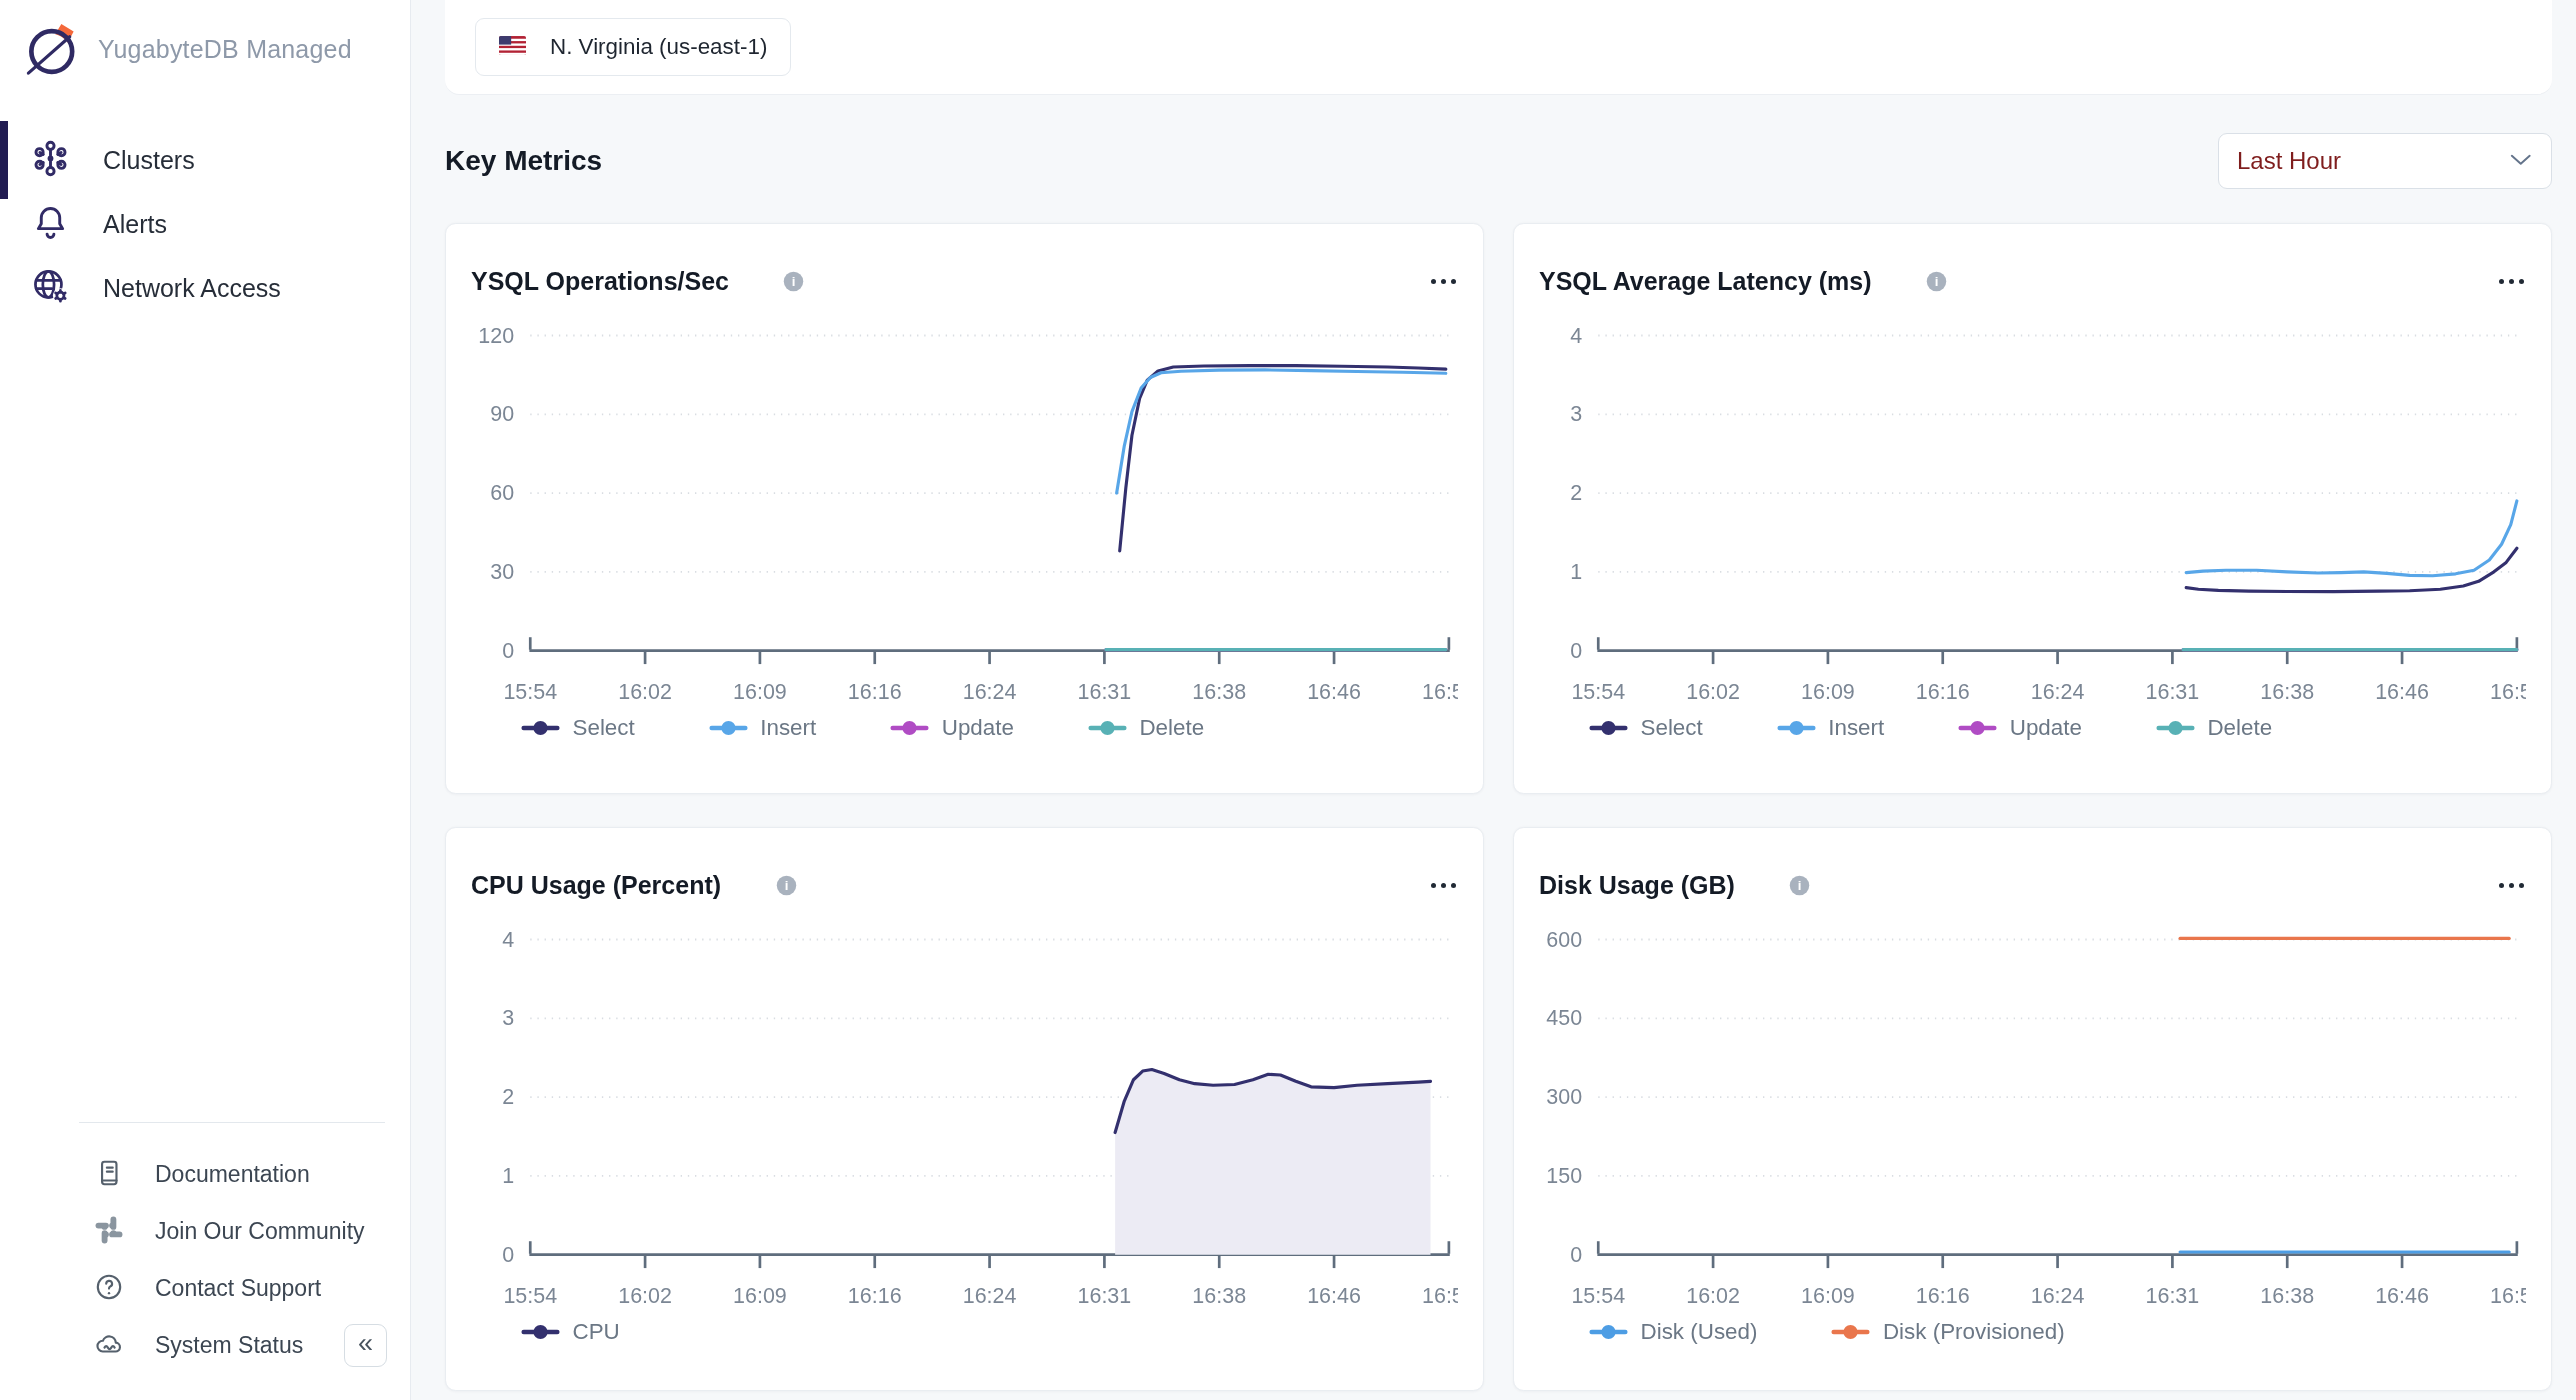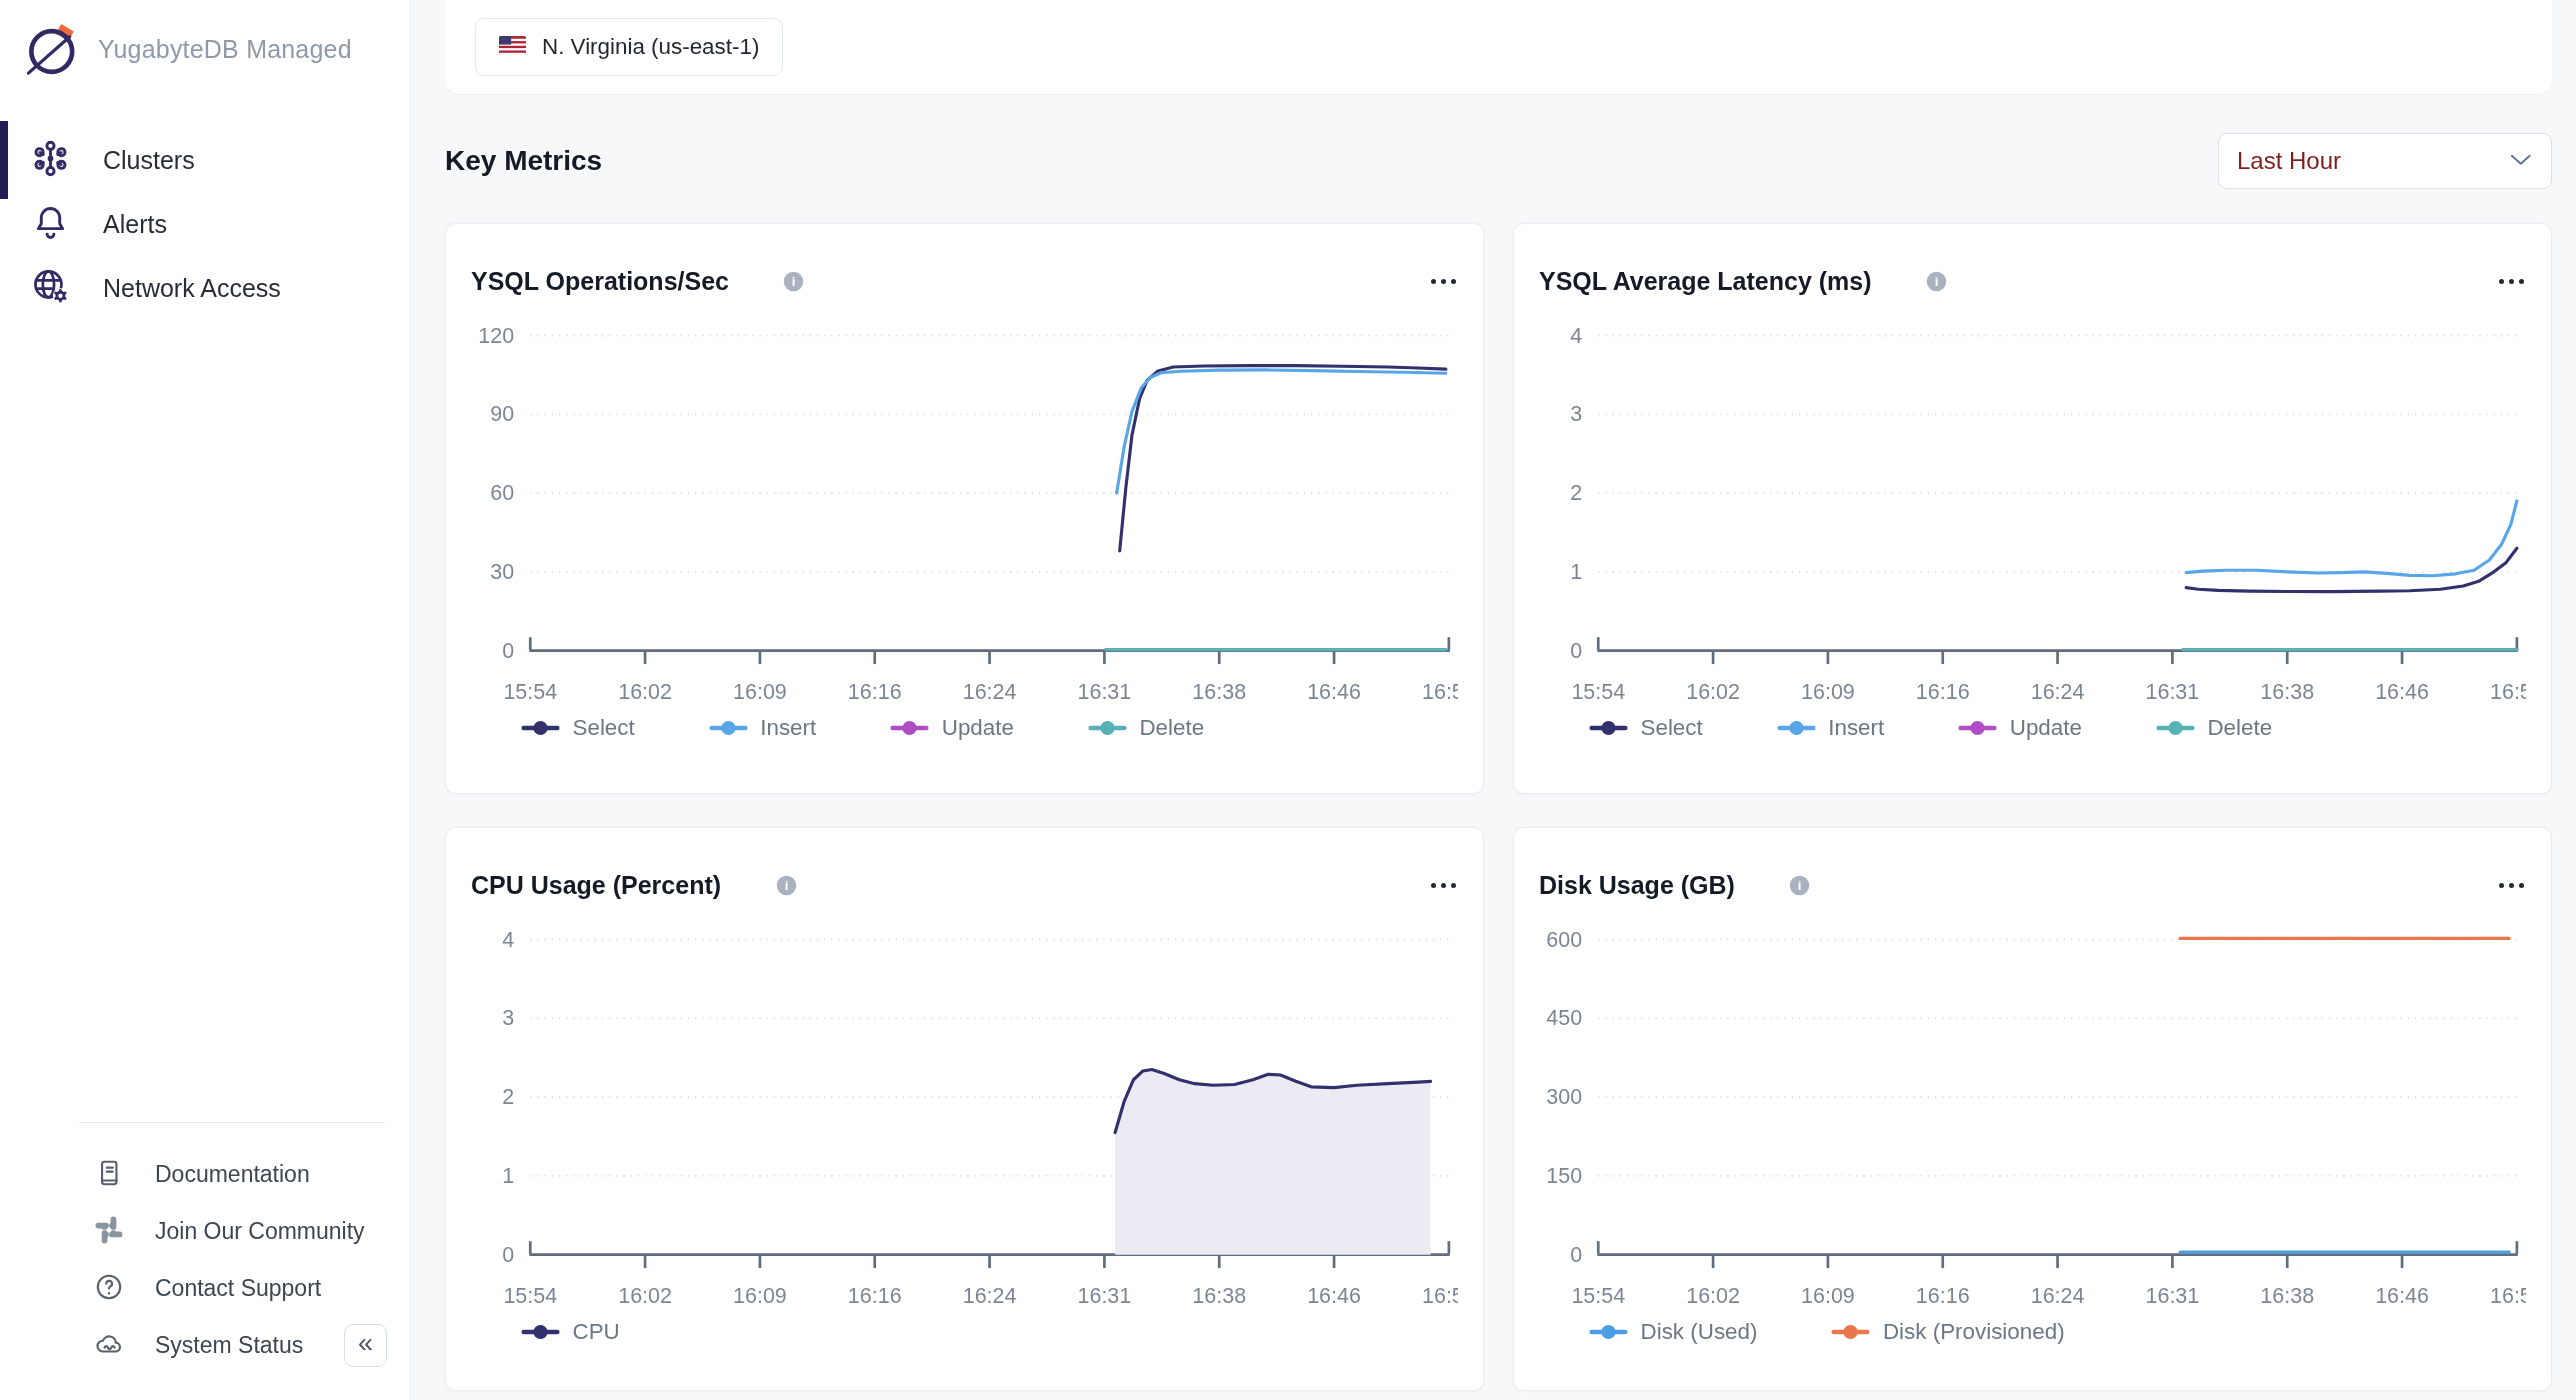--- a/index.html
+++ b/index.html
@@ -40,21 +40,21 @@
   }
 
   
   .main{flex:1;position:relative;}
   .topbar{
     margin:0 28px 0 34px;height:94px;background:#ffffff;
     border-radius:0 0 14.3px 14.3px;display:flex;align-items:center;padding-left:30px;
     box-shadow:0 0.9px 0 #eceff3;
   }
   .region-chip{
-    display:inline-flex;align-items:center;gap:16px;height:56px;padding:0 23px;
+    display:inline-flex;align-items:center;gap:24px;height:56px;padding:0 23px;
     border:1.8px solid #e4e9ee;border-radius:9px;background:#fff;cursor:pointer;
   }
   .region-chip svg{width:27px;height:19px;border-radius:1.8px;}
   .region-label{font-size:22.4px;color:#1f2630;}
 
   .metrics-row{display:flex;justify-content:space-between;align-items:center;margin:39px 28px 0 34px;height:56px;}
   .page-title{font-size:28px;font-weight:700;color:#141b26;}
   .range-select{
     width:334px;height:56px;box-sizing:border-box;background:#fff;
     border:1.8px solid #dae0e7;border-radius:9px;cursor:pointer;

